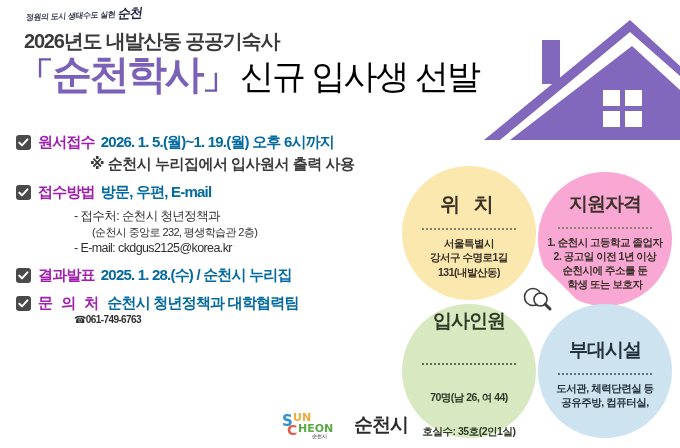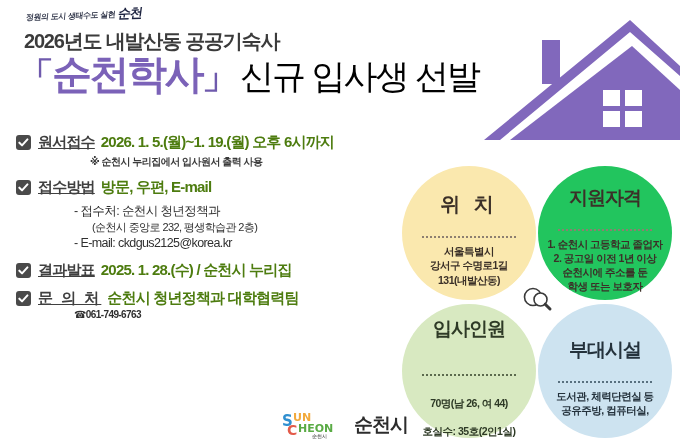--- a/index.html
+++ b/index.html
@@ -118,34 +118,33 @@
     border-radius: 3px;
     display: inline-flex;
     align-items: center;
     justify-content: center;
     margin-right: 7px;
     flex: 0 0 auto;
   }
   .check-label {
     font-size: 15px;
     font-weight: bold;
-    color: #404040;
+    color: #a21caf;
     letter-spacing: -0.8px;
     margin-right: 6px;
-    text-decoration: underline;
   }
   .check-label.spaced { letter-spacing: 2px; }
   .check-value {
     font-size: 15px;
     font-weight: bold;
-    color: #4d7c0f;
+    color: #0369a1;
     letter-spacing: -0.8px;
   }
   .note {
-    font-size: 10px;
+    font-size: 15px;
     color: #3a3a3a;
     letter-spacing: -0.5px;
     margin: 3px 0 0 74px;
     font-weight: bold;
   }
   .sub-lines {
     margin: 6px 0 0 58px;
     font-size: 12.5px;
     color: #2f2f2f;
     letter-spacing: -0.6px;
@@ -166,21 +165,21 @@
     position: absolute;
     border-radius: 50%;
     display: flex;
     flex-direction: column;
     align-items: center;
     justify-content: center;
     text-align: center;
     box-sizing: border-box;
   }
   .circle h3 {
-    margin: 12px;
+    margin: 4px;
     font-size: 19px;
     font-weight: bold;
     color: #3b3028;
     letter-spacing: -1px;
   }
   .circle .divider {
     width: 94px;
     height: 0;
     border-top: 2px dotted #8d7f70;
     margin: 6px 0 6px;
@@ -188,21 +187,21 @@
   .circle p {
     margin: 0;
     font-size: 10.5px;
     line-height: 1.35;
     font-weight: bold;
     color: #3b3028;
     letter-spacing: -0.5px;
   }
 
   #circle-location { left: 402px; top: 166px; width: 134px; height: 134px; background: #fae8ae; }
-  #circle-eligibility { left: 538px; top: 166px; width: 134px; height: 134px; background: #22c55e; }
+  #circle-eligibility { left: 538px; top: 172px; width: 134px; height: 134px; background: #f9a8d4; }
   #circle-capacity { left: 402px; top: 304px; width: 134px; height: 134px; background: #d8e9c1; justify-content: space-between; }
   #circle-facility { left: 538px; top: 304px; width: 134px; height: 134px; background: #cde3f0; }
 
   #circle-location h3 { font-size: 20px; letter-spacing: 4px; }
   #circle-capacity .divider, #circle-facility .divider { border-top-color: #5c6a4e; }
   #circle-facility .divider { border-top-color: #58707f; }
   #circle-capacity h3, #circle-capacity p { color: #2e3a26; }
   #circle-facility h3, #circle-facility p { color: #24323c; }
   #circle-eligibility p { text-align: center; }
 

